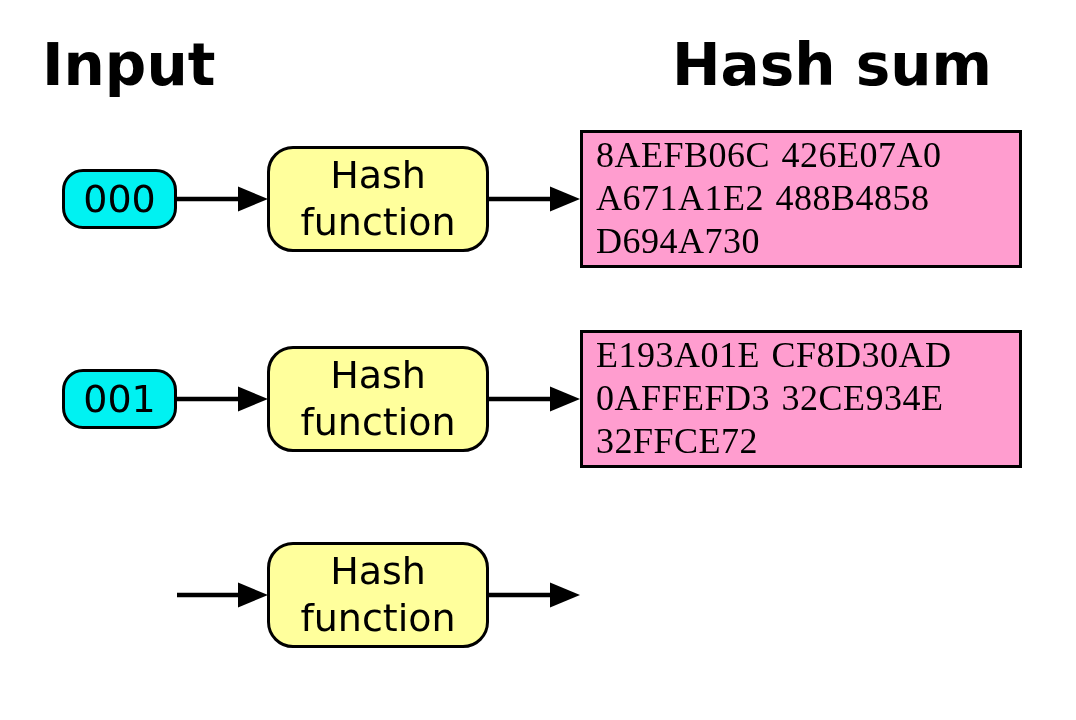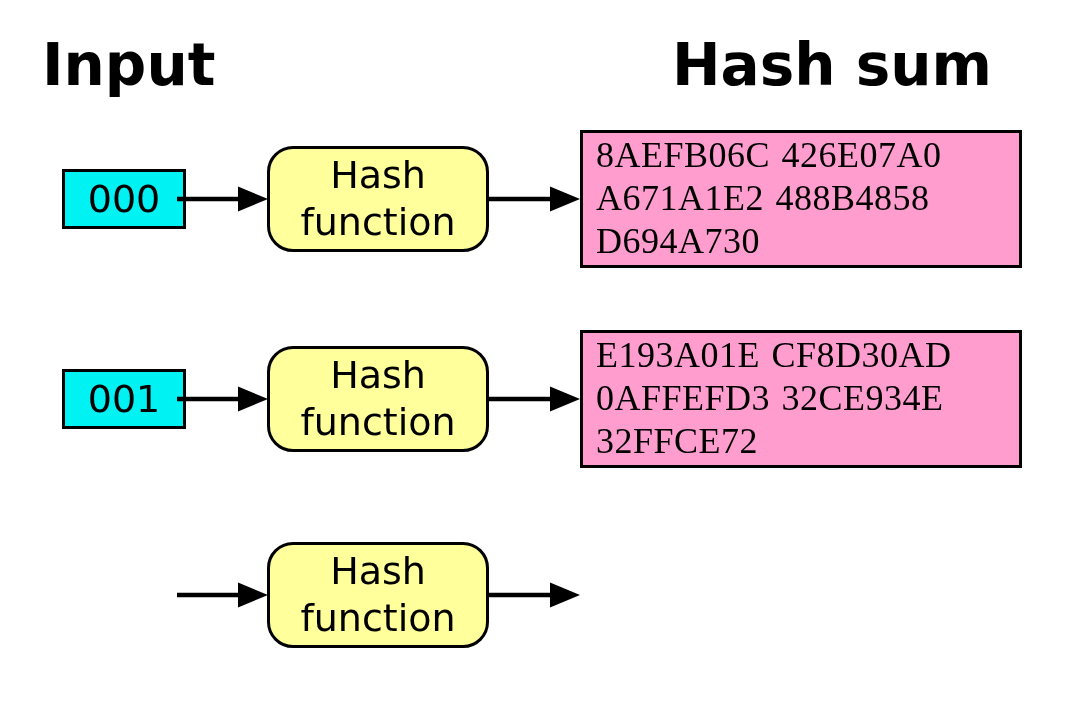--- a/index.html
+++ b/index.html
@@ -44,24 +44,25 @@
     position: absolute;
     box-sizing: border-box;
     border: 3px solid var(--border);
     display: flex;
     align-items: center;
     justify-content: center;
   }
   .input-box {
     left: 62px;
     top: 39px;
-    width: 124px;
+    width: 115px;
     height: 60px;
     background: var(--input-bg);
     font-size: 38px;
+    border-radius: 21px;
   }
   .fn-box {
     left: 267px;
     top: 16px;
     width: 222px;
     height: 106px;
     background: var(--fn-bg);
     font-size: 38px;
     line-height: 47px;
     text-align: center;

